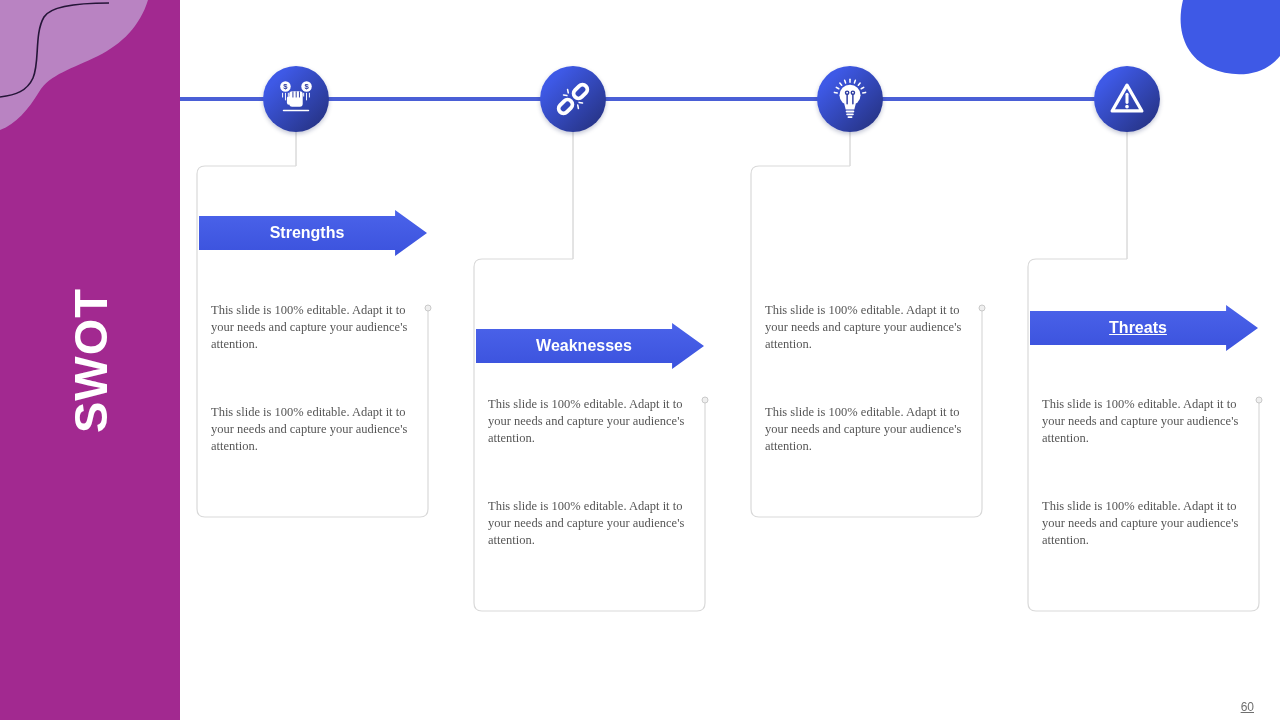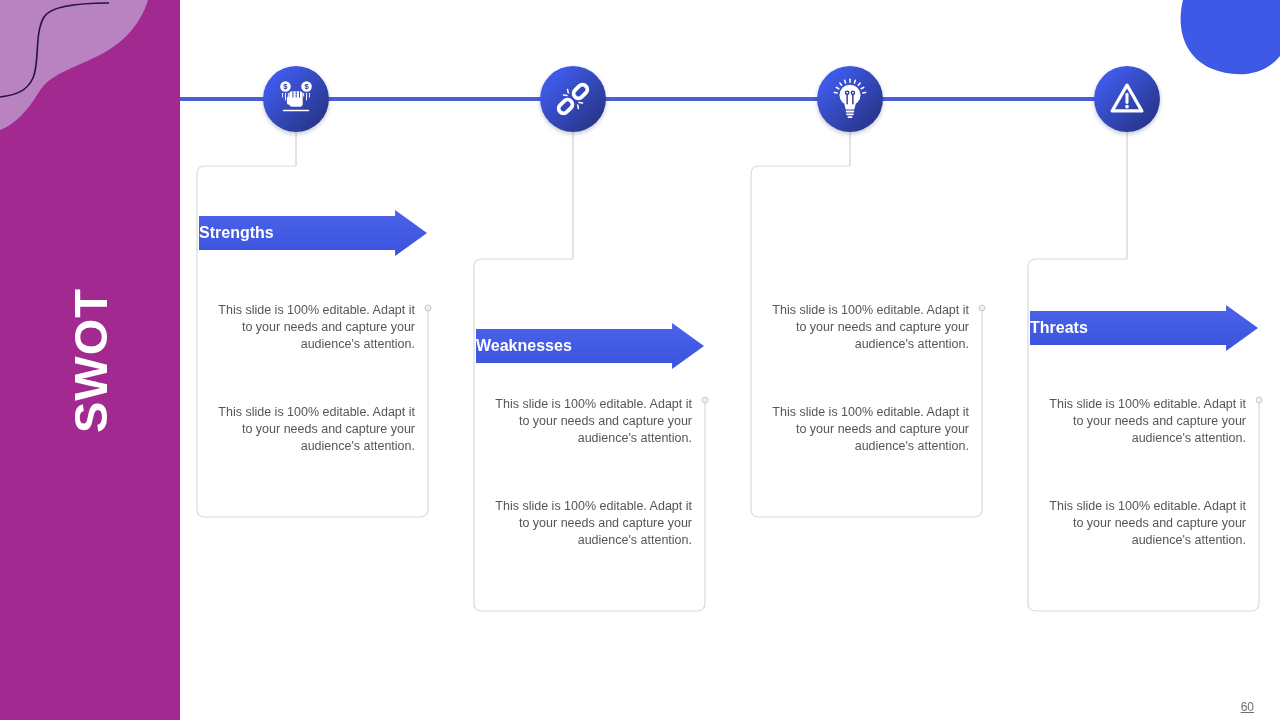--- a/index.html
+++ b/index.html
@@ -21,30 +21,30 @@
 
   
   .icon-circle { position:absolute; top:66px; width:66px; height:66px; border-radius:50%;
                  background:linear-gradient(135deg,#3E59E6 20%,#25317F 95%);
                  display:flex; align-items:center; justify-content:center;
                  box-shadow:0 2px 4px rgba(20,30,90,.25); }
   .ic1 { left:263px; } .ic2 { left:540px; } .ic3 { left:817px; } .ic4 { left:1094px; }
 
   
   .banner { position:absolute; width:228px; height:46px; color:#fff; font-weight:bold;
-            font-size:16px; display:flex; align-items:center; 
+            font-size:16px; display:flex; align-items:center; justify-content:center;
             padding-right:30px;
             background:linear-gradient(180deg,#4b63ea,#3b52dd);
-            clip-path:polygon(0 13%, 86% 13%, 86% 0, 100% 50%, 86% 100%, 86% 87%, 0 87%); }
+            clip-path:polygon(0 13%, 86% 13%, 86% 0, 100% 50%, 86% 100%, 86% 87%, 0 87%);padding-left:18px; }
   .b1 { left:199px; top:210px; } .b2 { left:476px; top:323px; }
-  .b3 { left:753px; top:210px; } .b4 { left:1030px; top:305px; }
+  .b3 { left:753px; top:210px; } .b4 { left:1030px; top:305px;text-decoration:underline; }
 
   
-  .ptext { position:absolute; width:204px; text-align:right; color:#565656;
-           font-size:12.5px; line-height:1.34; }
+  .ptext { position:absolute; width:204px; text-align:left; color:#565656;
+           font-size:12.5px; line-height:1.34;font-family:Liberation Serif, serif; }
   .c1 { left:211px; } .c2 { left:488px; } .c3 { left:765px; } .c4 { left:1042px; }
   .rowA1 { top:302px; } .rowA2 { top:404px; }   
   .rowB1 { top:396px; } .rowB2 { top:498px; }   
 
   .page-num { position:absolute; right:26px; bottom:6px; font-size:12px; color:#6f6f6f;text-decoration:underline; }
 </style>
 </head>
 <body>
 
 <div class="slide">

